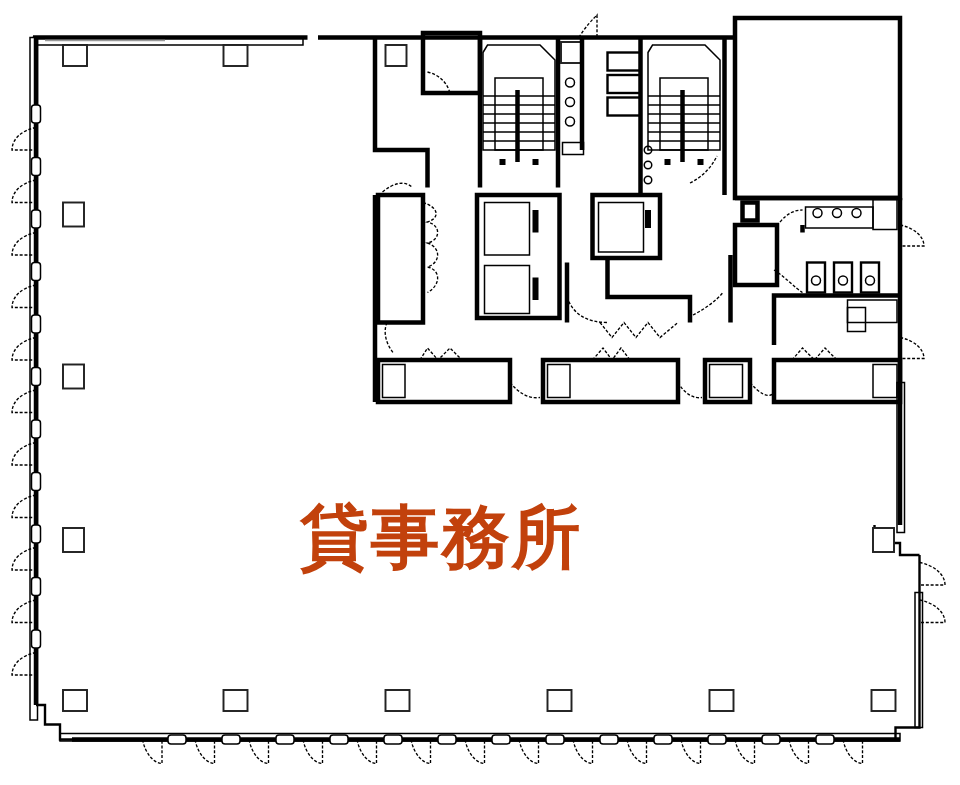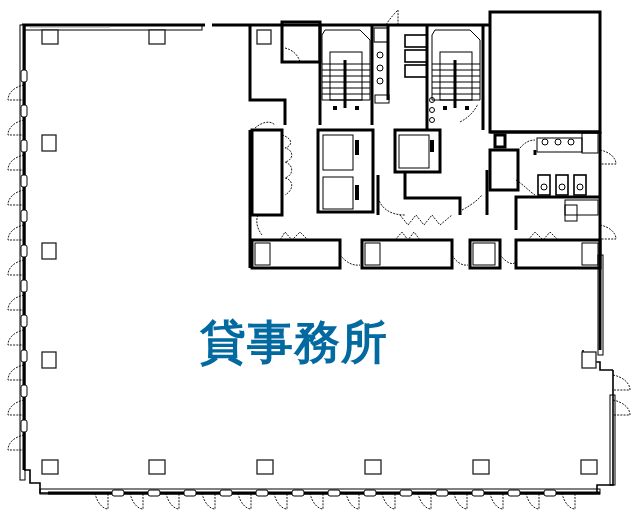--- a/index.html
+++ b/index.html
@@ -7,23 +7,23 @@
   #plan { position: absolute; left: 0; top: 0; width: 640px; height: 523px; }
   .wall { fill: none; stroke: #000; stroke-width: 3; }
   .wallt { fill: none; stroke: #000; stroke-width: 1.6; }
   .thin { fill: none; stroke: #000; stroke-width: 1; }
   .glass { fill: #fff; stroke: #000; stroke-width: 1; }
   .col { fill: #fff; stroke: #222; stroke-width: 1.3; }
   .door { fill: none; stroke: #000; stroke-width: 0.9; stroke-dasharray: 2 1.2; }
   .solid { fill: #000; }
   .gray { fill: none; stroke: #9a9a9a; stroke-width: 1; }
   .label {
-    position: absolute; left: 200px; top: 312px; width: 220px; height: 60px;
+    position: absolute; left: 200px; top: 328px; width: 220px; height: 60px;
     font-family: "DejaVu Sans", sans-serif; font-weight: bold; font-size: 46px;
-    color: #0369a1; letter-spacing: 1px; line-height: 60px; white-space: nowrap;
+    color: #c2410c; letter-spacing: 1px; line-height: 60px; white-space: nowrap;
   }
 </style>
 </head>
 <body>
 
 <svg id="plan" viewBox="0 0 640 523" xmlns="http://www.w3.org/2000/svg">
 
   <g>
 
     <rect class="glass" x="22" y="25" width="180" height="5"></rect>

